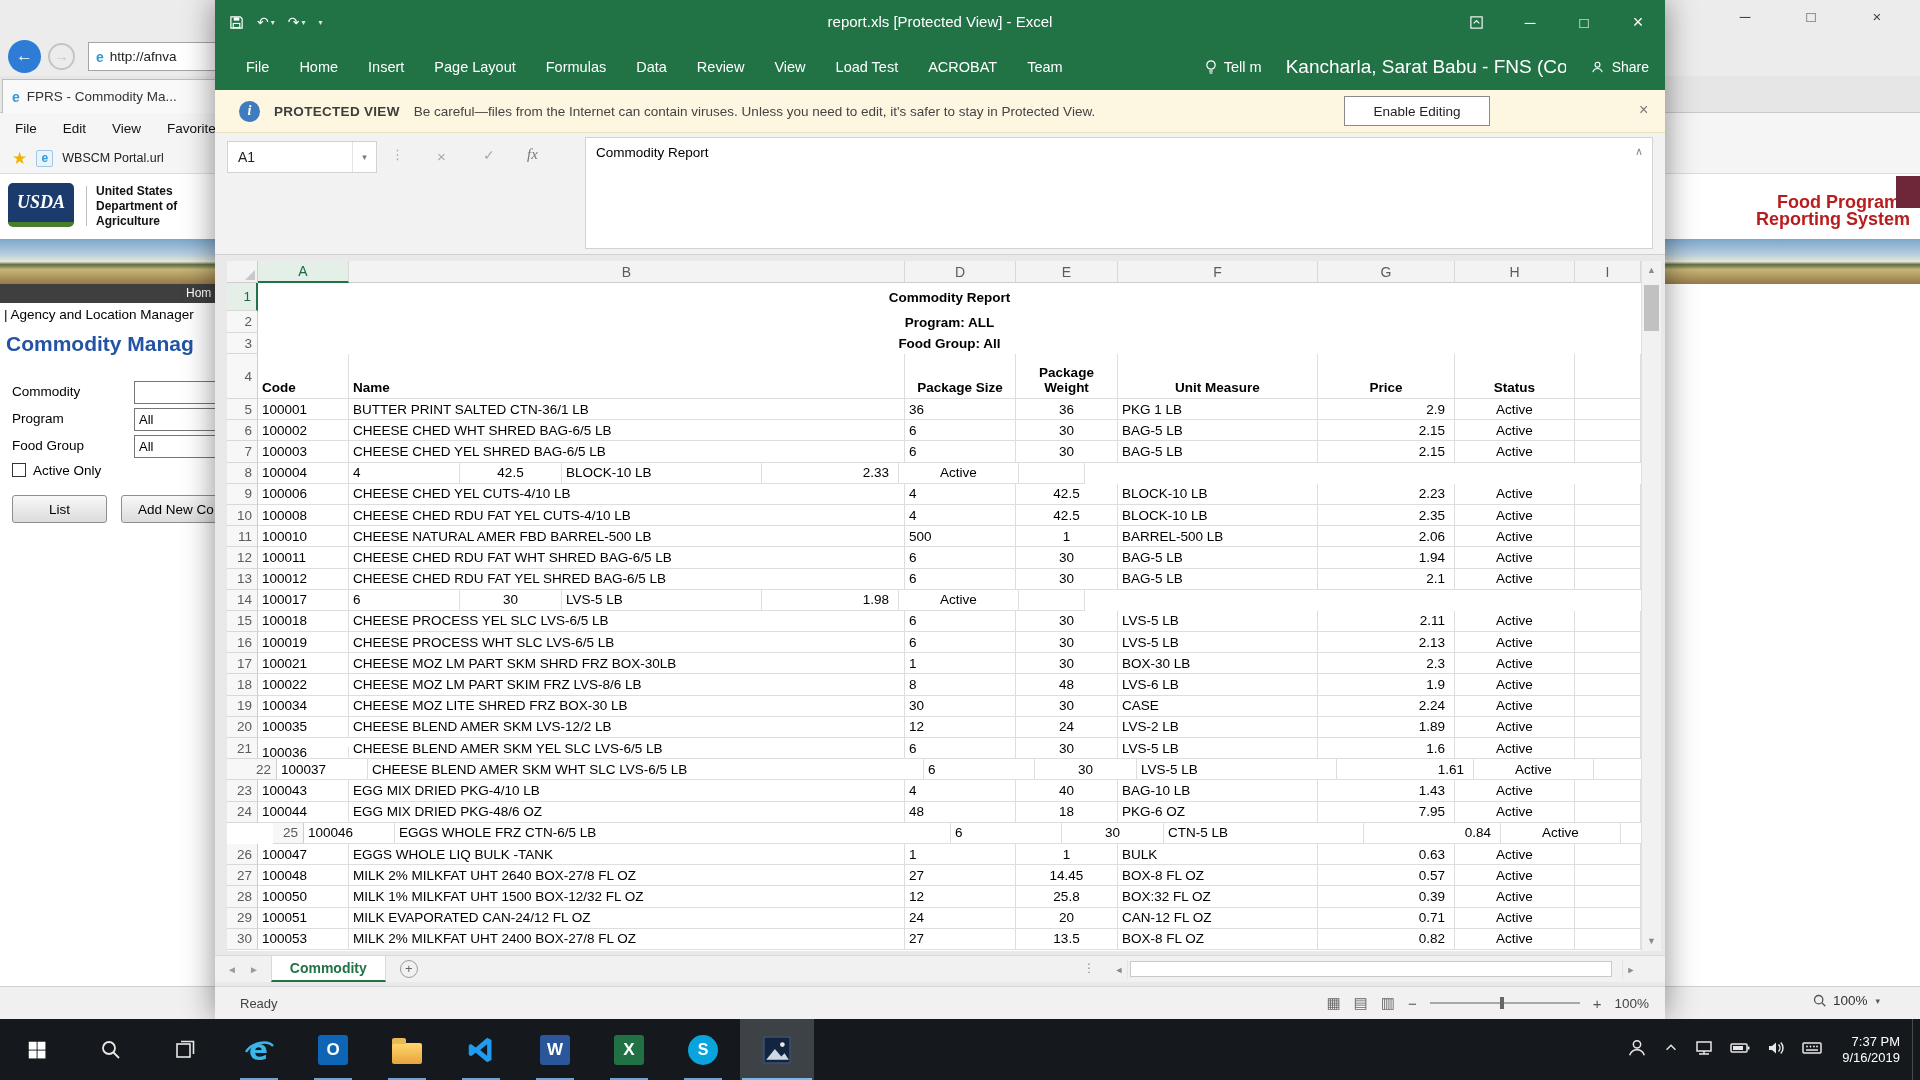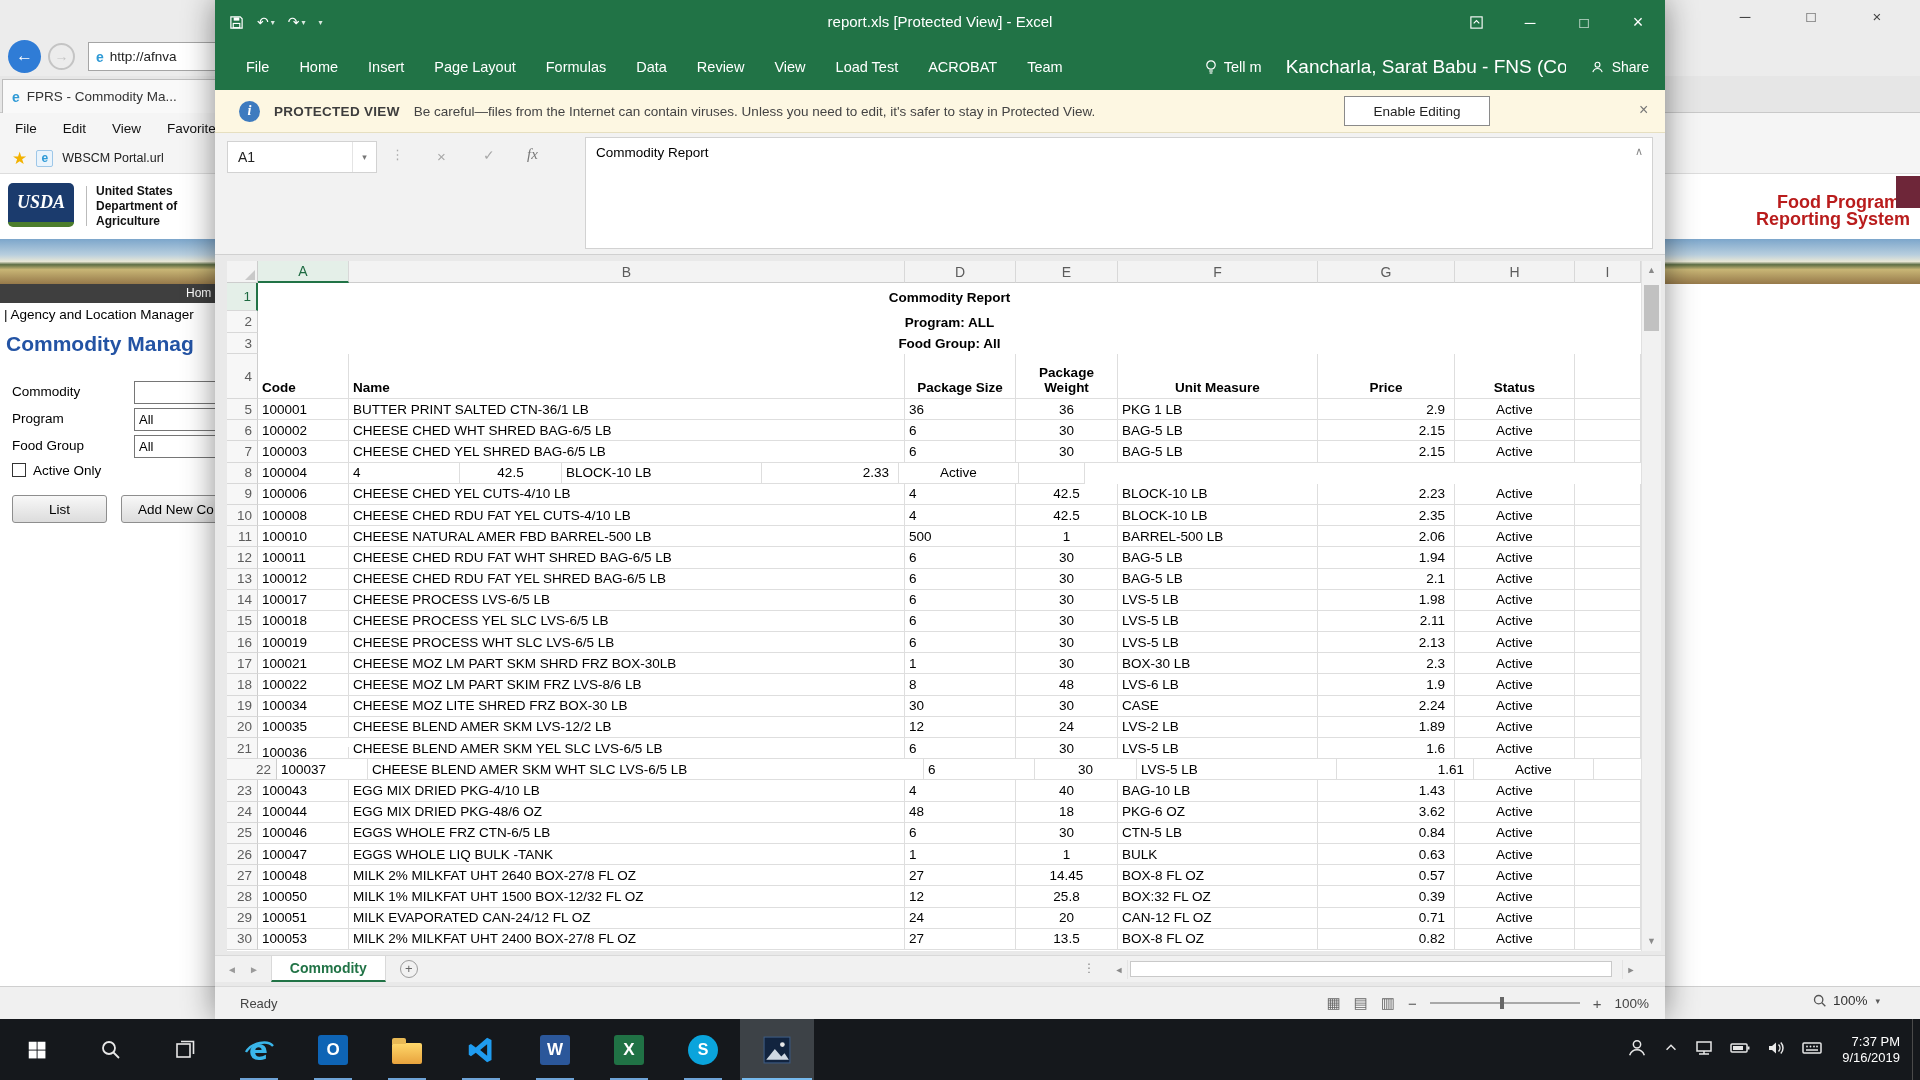--- a/index.html
+++ b/index.html
@@ -447,21 +447,20 @@
         <div class="gc al" style="width: 111px;">6</div>
         <div class="gc ac" style="width: 102px;">30</div>
         <div class="gc al" style="width: 200px;">BAG-5 LB</div>
         <div class="gc ar" style="width: 137px;">2.1</div>
         <div class="gc ac" style="width: 120px;">Active</div>
         <div class="gc" style="width: 66px;"></div>
       </div>
       <div class="grow" style="height: 21.2px;">
         <div class="grh" style="width: 31px;">14</div>
         <div class="gc al" style="width: 91px;">100017</div>
-        <div class="gc al" style="width: 556px;">CHEESE PROCESS LVS-6/5 LB</div>
         <div class="gc al" style="width: 111px;">6</div>
         <div class="gc ac" style="width: 102px;">30</div>
         <div class="gc al" style="width: 200px;">LVS-5 LB</div>
         <div class="gc ar" style="width: 137px;">1.98</div>
         <div class="gc ac" style="width: 120px;">Active</div>
         <div class="gc" style="width: 66px;"></div>
       </div>
       <div class="grow" style="height: 21.2px;">
         <div class="grh" style="width: 31px;">15</div>
         <div class="gc al" style="width: 91px;">100018</div>
@@ -561,25 +560,25 @@
         <div class="gc ac" style="width: 120px;">Active</div>
         <div class="gc" style="width: 66px;"></div>
       </div>
       <div class="grow" style="height: 21.2px;">
         <div class="grh" style="width: 31px;">24</div>
         <div class="gc al" style="width: 91px;">100044</div>
         <div class="gc al" style="width: 556px;">EGG MIX DRIED PKG-48/6 OZ</div>
         <div class="gc al" style="width: 111px;">48</div>
         <div class="gc ac" style="width: 102px;">18</div>
         <div class="gc al" style="width: 200px;">PKG-6 OZ</div>
-        <div class="gc ar" style="width: 137px;">3.62</div>
-        <div class="gc ac" style="width: 120px;">Active</div>
-        <div class="gc" style="width: 66px;"></div>
-      </div>
-      <div class="grow" style="height: 21.2px;">
+        <div class="gc ar" style="width: 137px;">7.95</div>
+        <div class="gc ac" style="width: 120px;">Active</div>
+        <div class="gc" style="width: 66px;"></div>
+      </div>
+      <div class="grow" style="height: 21.2px; margin-left: 46px;">
         <div class="grh" style="width: 31px;">25</div>
         <div class="gc al" style="width: 91px;">100046</div>
         <div class="gc al" style="width: 556px;">EGGS WHOLE FRZ CTN-6/5 LB</div>
         <div class="gc al" style="width: 111px;">6</div>
         <div class="gc ac" style="width: 102px;">30</div>
         <div class="gc al" style="width: 200px;">CTN-5 LB</div>
         <div class="gc ar" style="width: 137px;">0.84</div>
         <div class="gc ac" style="width: 120px;">Active</div>
         <div class="gc" style="width: 66px;"></div>
       </div>

